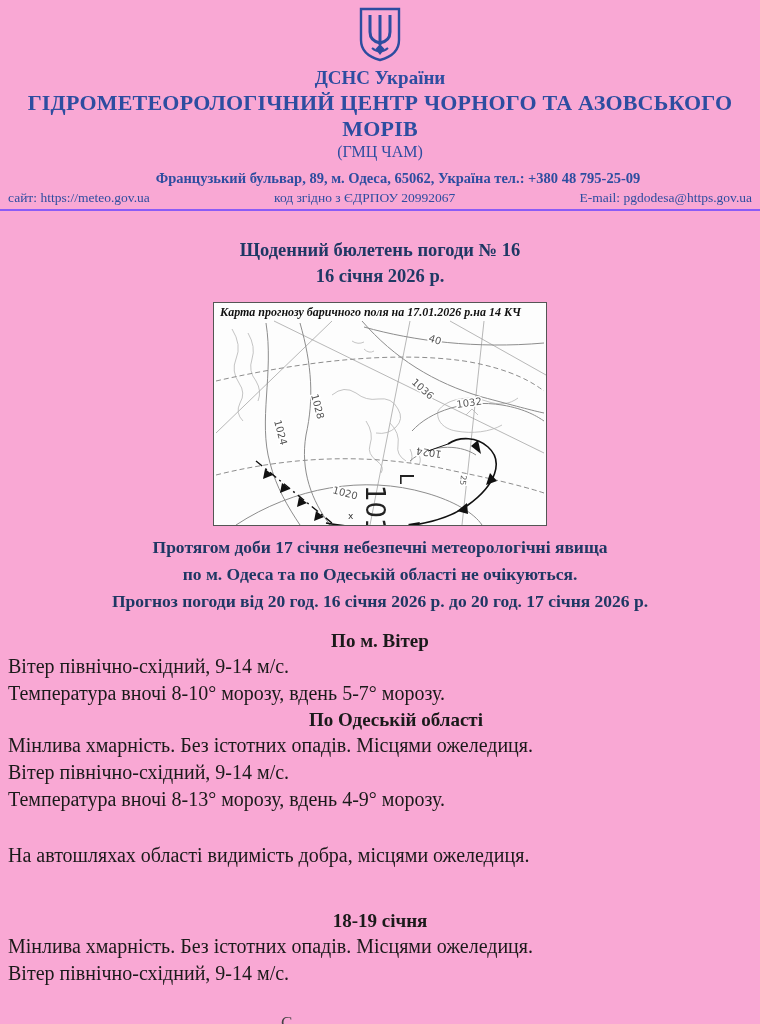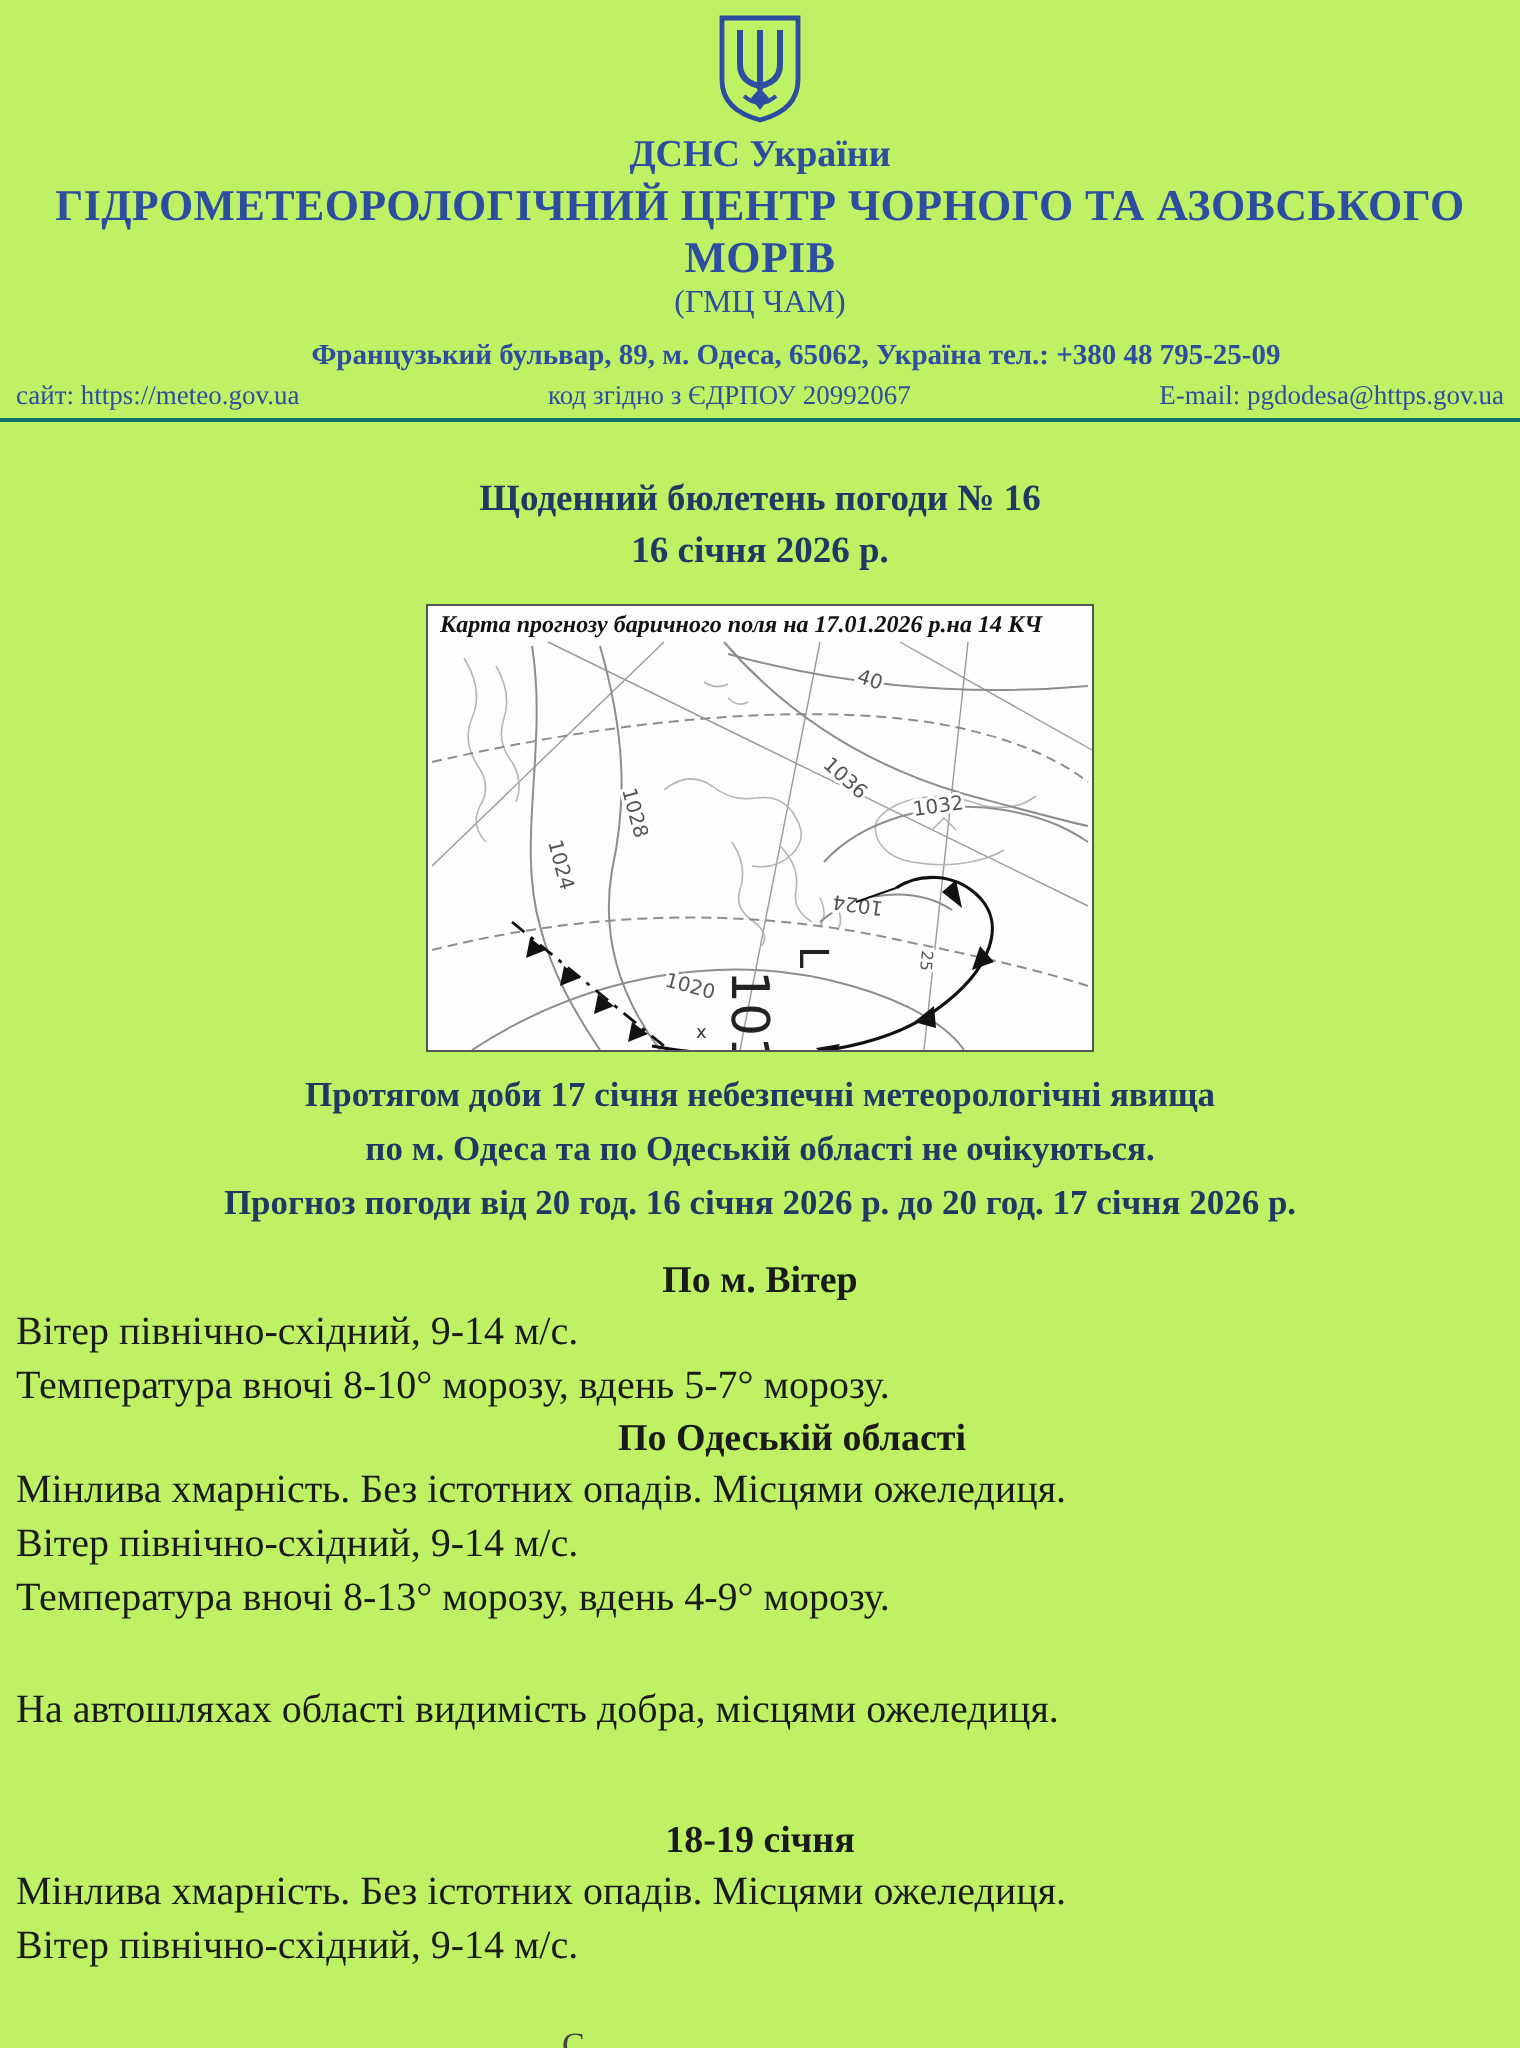--- a/index.html
+++ b/index.html
@@ -1,32 +1,32 @@
 <!DOCTYPE html>
 <html><head>
 <meta charset="utf-8">
 <style>
   html,body{margin:0;padding:0;background:#e8e8e8;}
   .page{
     position:relative;width:760px;height:1024px;margin:0 auto;
-    background:#bef264;overflow:hidden;
+    background:#f9a8d4;overflow:hidden;
     font-family:"Liberation Serif","DejaVu Serif",serif;
     color:#1a1a1a;
   }
   .center{text-align:center;}
   
   .emblem-wrap{display:flex;justify-content:center;padding-top:6px;}
   .org1{margin-top:3px;font-size:19px;font-weight:bold;color:#2d4da0;}
   .org2{margin-top:1px;font-size:22px;font-weight:bold;color:#2d4da0;letter-spacing:.2px;}
   .org3{margin-top:1px;font-size:16px;color:#2d4da0;}
   .address{margin-top:9px;font-size:14.5px;font-weight:bold;color:#2d4da0;padding-left:36px;}
   .info-row{
     margin-top:3px;display:flex;justify-content:space-between;align-items:baseline;
     font-size:13.5px;color:#2d4da0;padding:0 8px 3px 8px;
-    border-bottom:2px solid #0f766e;
+    border-bottom:2px solid #8b5cf6;
   }
   .info-row .cell{white-space:nowrap;}
   
   .btitle{margin-top:26px;font-size:18.5px;font-weight:bold;color:#1f3864;line-height:26px;}
   
   .map-wrap{display:flex;justify-content:center;margin-top:13px;}
   .map-box{border:1px solid #555;background:#fdfdfd;}
   
   .warning{margin-top:8px;font-size:17.5px;font-weight:bold;color:#1f3864;line-height:27px;}
   

